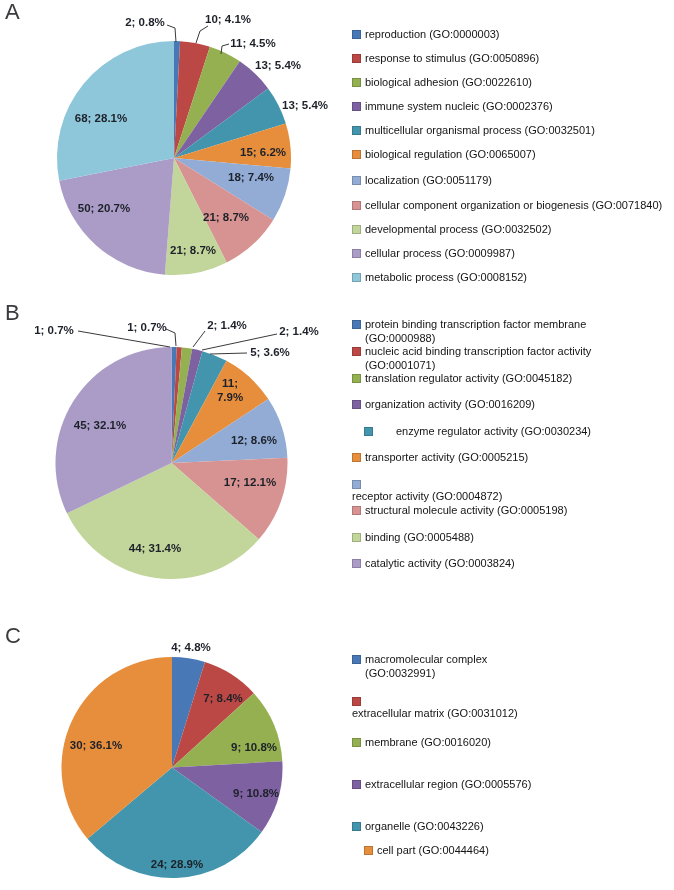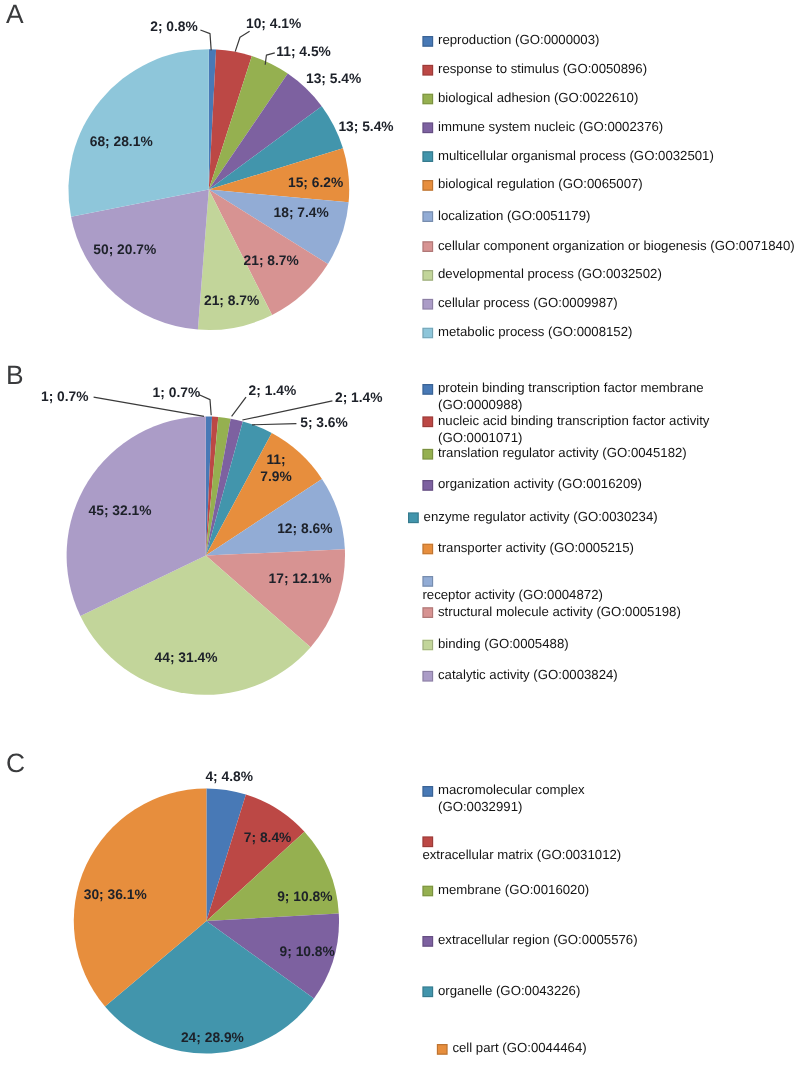--- a/index.html
+++ b/index.html
@@ -178,21 +178,21 @@
           <span class="legend-text">
             <div>translation regulator activity (GO:0045182)</div>
           </span>
         </div>
         <div class="legend-item" style="left: 352px; top: 97px;">
           <span class="legend-swatch" style="background: rgb(125, 97, 160);"></span>
           <span class="legend-text">
             <div>organization activity (GO:0016209)</div>
           </span>
         </div>
-        <div class="legend-item" style="left: 340px; top: 124px;">
+        <div class="legend-item" style="left: 364px; top: 124px; gap: 19px;">
           <span class="legend-swatch" style="background: rgb(66, 149, 172);"></span>
           <span class="legend-text">
             <div>enzyme regulator activity (GO:0030234)</div>
           </span>
         </div>
         <div class="legend-item" style="left: 352px; top: 150px;">
           <span class="legend-swatch" style="background: rgb(231, 142, 61);"></span>
           <span class="legend-text">
             <div>transporter activity (GO:0005215)</div>
           </span>
@@ -265,21 +265,21 @@
           <span class="legend-text">
             <div>extracellular region (GO:0005576)</div>
           </span>
         </div>
         <div class="legend-item" style="left: 352px; top: 219px;">
           <span class="legend-swatch" style="background: rgb(66, 149, 172);"></span>
           <span class="legend-text">
             <div>organelle (GO:0043226)</div>
           </span>
         </div>
-        <div class="legend-item" style="left: 352px; top: 267px; padding-left: 12px;">
+        <div class="legend-item" style="left: 352px; top: 243px; padding-left: 12px;">
           <span class="legend-swatch" style="background: rgb(231, 142, 61);"></span>
           <span class="legend-text">
             <div>cell part (GO:0044464)</div>
           </span>
         </div>
       </div>
   </section>
 
 </div>
 

